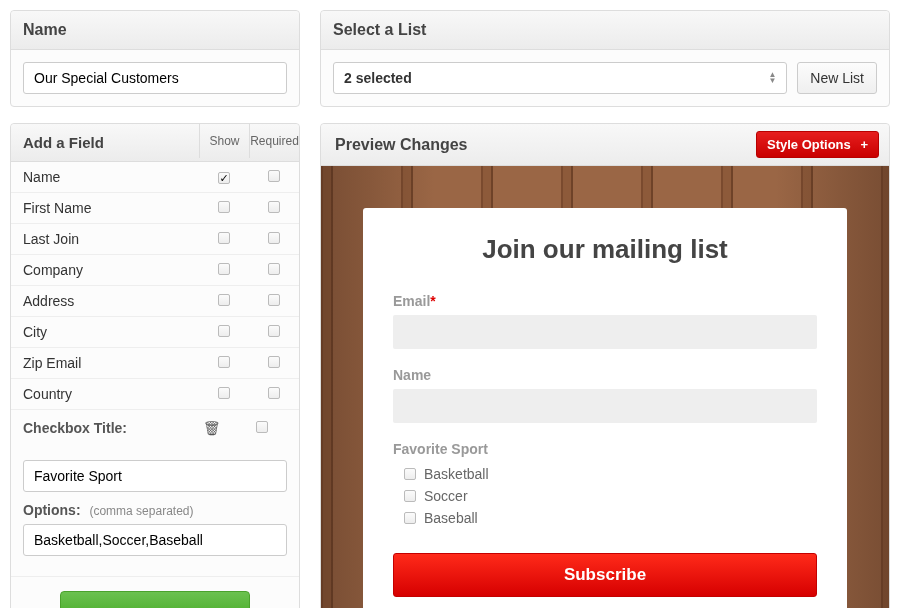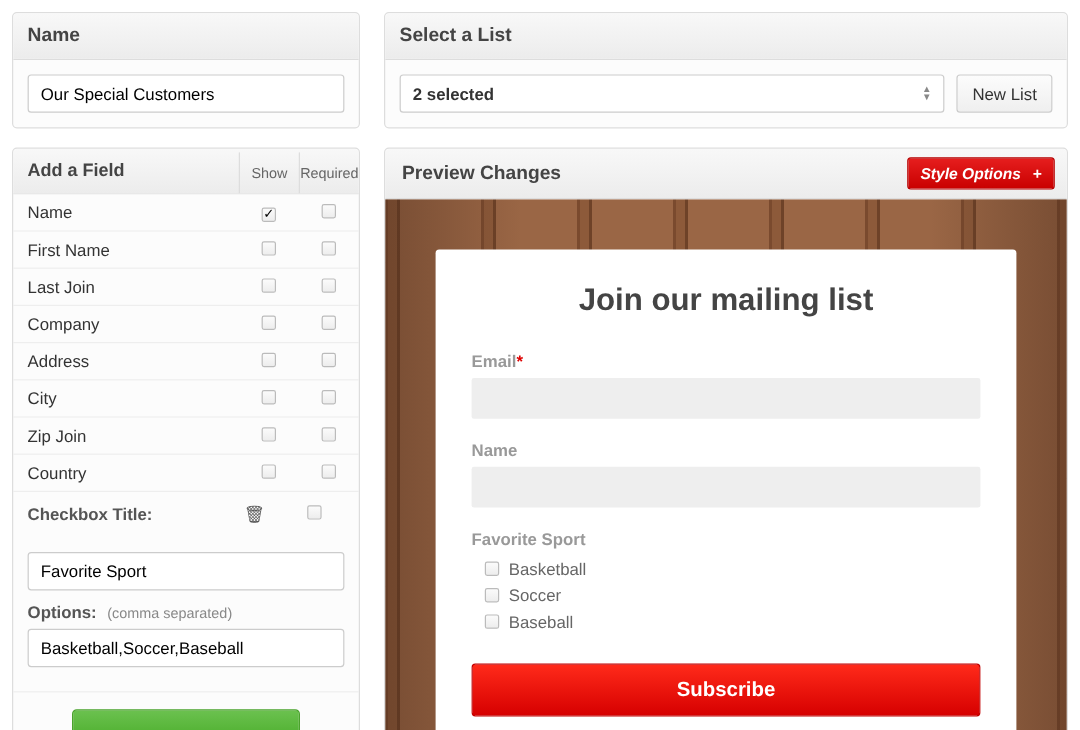--- a/index.html
+++ b/index.html
@@ -38,21 +38,21 @@
     input[type="text"].form-input {
       width: 100%;
       padding: 7px 10px;
       border: 1px solid #ccc;
       border-radius: 3px;
       font-size: 14px;
       background: #fff;
     }
     .field-thead {
       display: flex;
-      align-items: flex-end;
+      align-items: flex-start;
       background: linear-gradient(#f8f8f8, #ececec);
       border-bottom: 1px solid #ddd;
       border-radius: 4px 4px 0 0;
     }
     .field-thead .th-title {
       flex: 1;
       padding: 10px 12px;
       font-weight: bold;
       font-size: 15px;
       color: #444;
@@ -144,21 +144,20 @@
 
     .style-btn {
       background: linear-gradient(#e61e1e,#c90000);
       color:#fff;
       border:1px solid #b80000;
       border-radius:3px;
       padding:5px 10px;
       font-weight:bold;
       font-size:13px;
       cursor:pointer;
-      font-style:italic;
     }
 
     .preview-area {
       background:
         linear-gradient(90deg, rgba(70,40,25,0.4) 0%, rgba(0,0,0,0) 20%, rgba(0,0,0,0) 80%, rgba(70,40,25,0.4) 100%),
         repeating-linear-gradient(90deg, #7a4a2e 0px, #7a4a2e 2px, #8d5a3a 2px, #8d5a3a 10px, #6e4228 10px, #6e4228 12px, #9a6645 12px, #9a6645 80px),
         repeating-linear-gradient(0deg, rgba(0,0,0,0.12) 0px, rgba(0,0,0,0.12) 1px, transparent 1px, transparent 90px);
       padding: 42px;
       border-radius: 0 0 4px 4px;
     }
@@ -245,21 +244,21 @@
             <div class="fld-label">Address</div>
             <div class="fld-cell"><span class="ck"></span></div>
             <div class="fld-cell"><span class="ck"></span></div>
           </div>
           <div class="field-row">
             <div class="fld-label">City</div>
             <div class="fld-cell"><span class="ck"></span></div>
             <div class="fld-cell"><span class="ck"></span></div>
           </div>
           <div class="field-row">
-            <div class="fld-label">Zip Join</div>
+            <div class="fld-label">Zip Email</div>
             <div class="fld-cell"><span class="ck"></span></div>
             <div class="fld-cell"><span class="ck"></span></div>
           </div>
           <div class="field-row">
             <div class="fld-label">Country</div>
             <div class="fld-cell"><span class="ck"></span></div>
             <div class="fld-cell"><span class="ck"></span></div>
           </div>
         </div>
 

